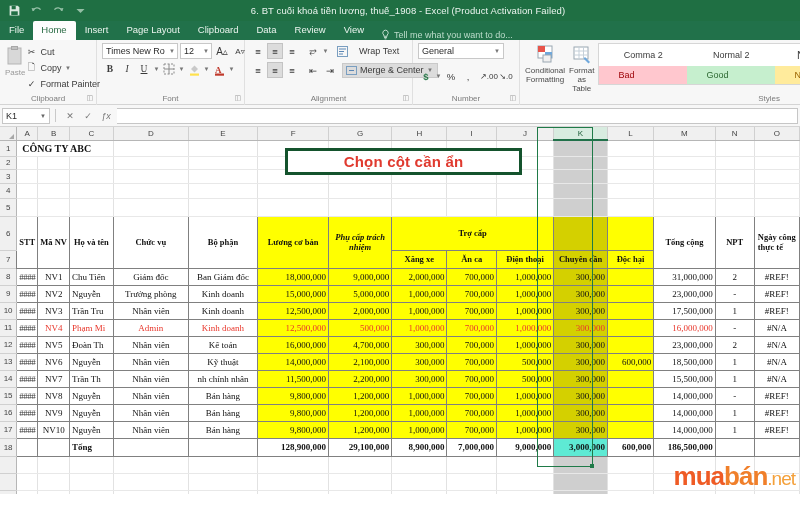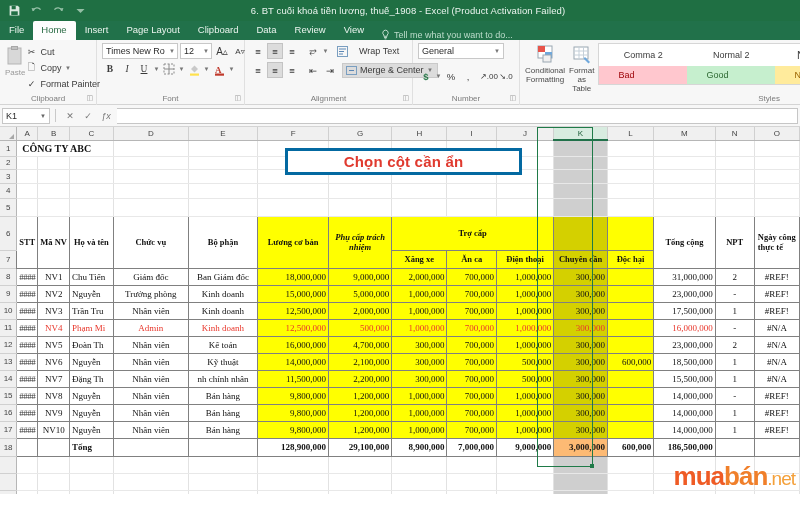--- a/index.html
+++ b/index.html
@@ -131,33 +131,33 @@
   td.bx { border:1px solid #808080; }
   td.yl { background:#ffff00; }
   td.olive { background:#d4d000; }
   td.num { text-align:right; }
   td.ctr { text-align:center; }
   td.bold { font-weight:bold; }
   td.hdr { font-weight:bold; text-align:center; font-size:8.5px; line-height:10px; }
   td.redrow { color:#e8372c; }
   td.hashmark { color:#333; letter-spacing:-.5px; }
   td.sel-col { background:#cfcfcf; }
-  td.sel-col-plain { background:#fdba74; }
+  td.sel-col-plain { background:#5eead4; }
 
   
   .selbox {
     position:absolute; border:1px solid #1f7a48; pointer-events:none;
     box-sizing:border-box;
   }
   .selbox .handle { position:absolute; right:-2px; bottom:-2px; width:4px; height:4px;
                     background:#1f7a48; }
 
   
   .callout {
-    position:absolute; border:3px solid #0369a1; background:#fff;
+    position:absolute; border:3px solid #14532d; background:#fff;
     display:flex; align-items:center; justify-content:center;
     font-family:"Liberation Sans", sans-serif; font-size:15px; font-weight:bold;
     color:#e03a2f; letter-spacing:.2px;
   }
 
   
   .watermark {
     position:absolute; right:5px; bottom:2px; font-family:"Liberation Sans", sans-serif;
     font-size:26px; font-weight:bold; letter-spacing:-1px; line-height:26px;
     white-space:nowrap;
@@ -670,21 +670,21 @@
           <td class="cell bx olive num">300,000</td>
           <td class="cell bx yl num">600,000</td>
           <td class="cell bx num">18,500,000</td>
           <td class="cell bx ctr">1</td>
           <td class="cell bx ctr">#N/A</td>
         </tr>
         <tr style="height:17px;">
           <th class="rowhead">14</th>
           <td class="cell bx ctr hashmark">####</td>
           <td class="cell bx ctr">NV7</td>
-          <td class="cell bx">Đặng Th</td>
+          <td class="cell bx">Trần Th</td>
           <td class="cell bx ctr">Nhân viên</td>
           <td class="cell bx ctr">nh chính nhân</td>
           <td class="cell bx yl num">11,500,000</td>
           <td class="cell bx yl num">2,200,000</td>
           <td class="cell bx yl num">300,000</td>
           <td class="cell bx yl num">700,000</td>
           <td class="cell bx yl num">500,000</td>
           <td class="cell bx olive num">300,000</td>
           <td class="cell bx yl num"></td>
           <td class="cell bx num">15,500,000</td>

